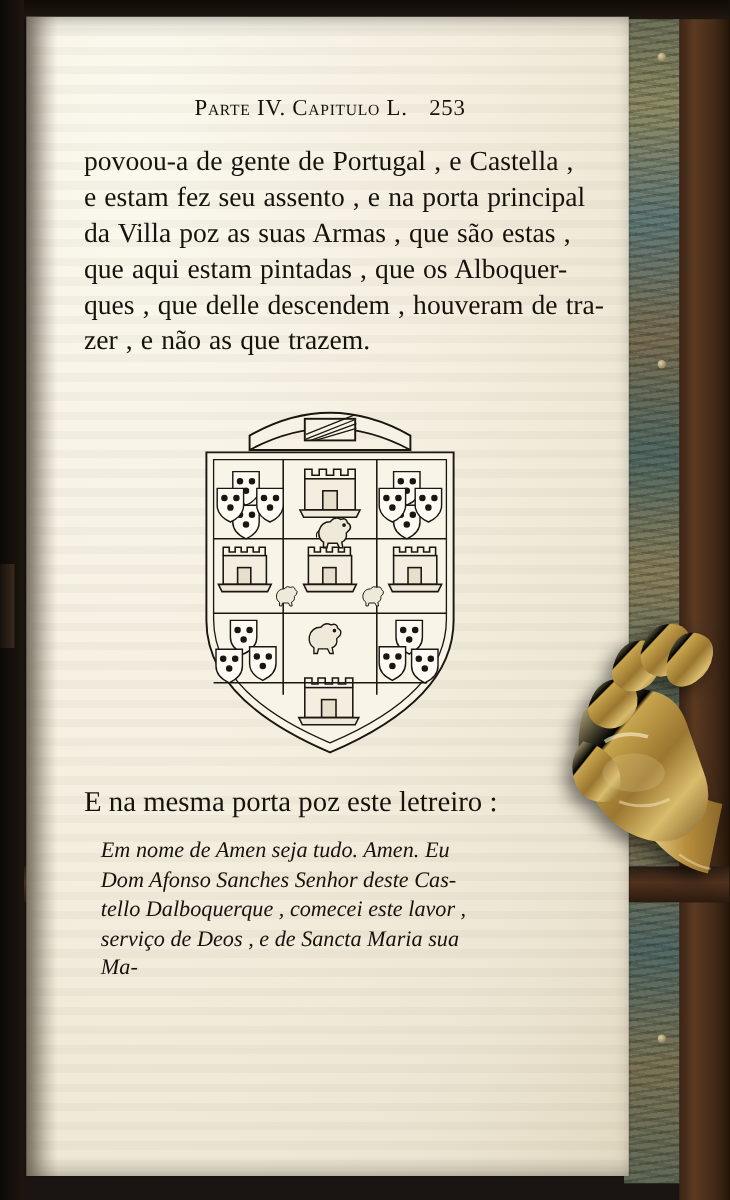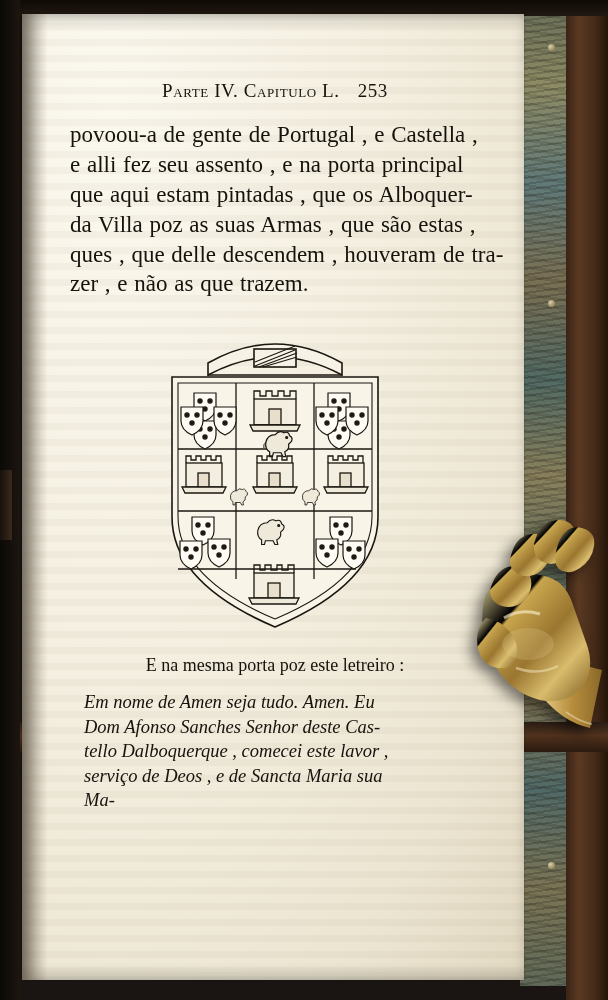--- a/index.html
+++ b/index.html
@@ -154,22 +154,21 @@
   }
   .body-block .ln { display: block; white-space: nowrap; }
 
   
   .figure {
     margin: 22px auto 10px auto;
     width: 250px;
   }
 
   .caption {
-    font-size: 18px;
-    text-align: center;
+    font-size: 24px;
     margin: 6px 0 10px 0;
   }
 
   .quote {
     font-style: italic;
     font-size: 18.5px;
     line-height: 1.32;
     text-align: justify;
     text-align-last: left;
     margin-top: 14px;
@@ -232,23 +231,23 @@
 
   <div class="page">
     <div class="content">
 
       <div class="running-head">
         <span>Parte IV. Capitulo L.</span><span class="folio">253</span>
       </div>
 
       <div class="body-block">
         <span class="ln">povoou-a de gente de Portugal , e Castella ,</span>
-        <span class="ln">e alli fez seu assento , e na porta principal</span>
+        <span class="ln">e estam fez seu assento , e na porta principal</span>
+        <span class="ln">da Villa poz as suas Armas , que são estas ,</span>
         <span class="ln">que aqui estam pintadas , que os Alboquer-</span>
-        <span class="ln">da Villa poz as suas Armas , que são estas ,</span>
         <span class="ln">ques , que delle descendem , houveram de tra-</span>
         <span class="ln">zer , e não as que trazem.</span>
       </div>
 
       <div class="figure">
         <svg viewBox="0 0 250 320" width="250" height="320" fill="none" stroke="#1b1710" stroke-width="1.6">
 
           <path d="M58 42 Q125 4 192 42 L192 54 Q125 18 58 54 Z" fill="#f6f2e6"></path>
           <path d="M58 54 L192 54"></path>
           <rect x="104" y="28" width="42" height="18" fill="#f6f2e6"></rect>

